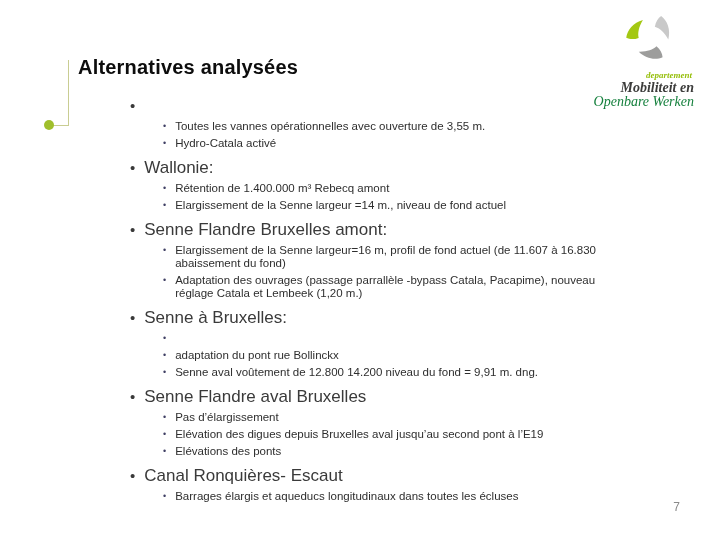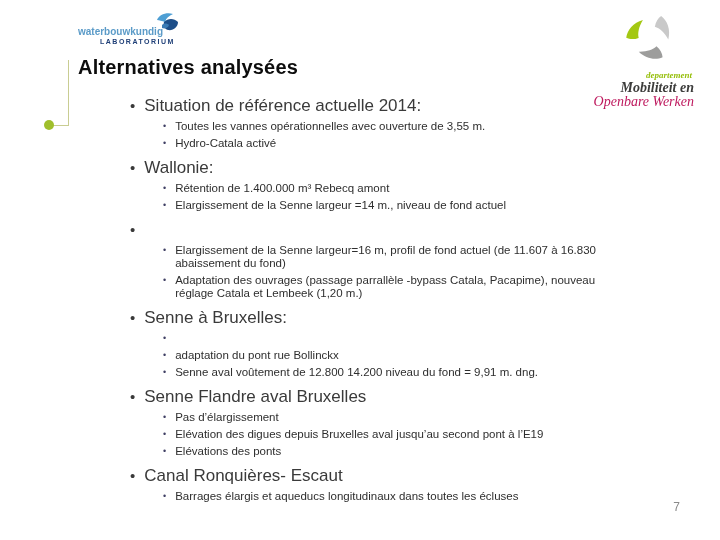--- a/index.html
+++ b/index.html
@@ -10,21 +10,21 @@
   
   .wl-logo{position:absolute;left:78px;top:8px;width:96px;height:40px;}
   .wl-icon{position:absolute;right:-6px;top:4px;width:26px;height:20px;}
   .wl-line1{position:absolute;left:0;top:18px;font-size:10px;font-weight:bold;color:#5b9bc8;white-space:nowrap;}
   .wl-line2{position:absolute;left:22px;top:30px;font-size:7px;font-weight:bold;letter-spacing:1.5px;color:#1f3f77;white-space:nowrap;}
   
   .mow-logo{position:absolute;right:24px;top:10px;width:130px;height:92px;text-align:left;}
   .mow-pin{position:absolute;right:18px;top:0;width:56px;height:54px;}
   .mow-dept{position:absolute;right:4px;top:60px;font-family:"Liberation Serif", serif;font-style:italic;font-weight:bold;font-size:9px;color:#97bf0d;}
   .mow-l1{position:absolute;right:2px;top:70px;font-family:"Liberation Serif", serif;font-style:italic;font-size:14px;color:#3c3c3b;white-space:nowrap;font-weight:bold;}
-  .mow-l2{position:absolute;right:2px;top:84px;font-family:"Liberation Serif", serif;font-style:italic;font-size:14px;color:#be185d;white-space:nowrap;margin-left:29px;}
+  .mow-l2{position:absolute;right:2px;top:84px;font-family:"Liberation Serif", serif;font-style:italic;font-size:14px;color:#15803d;white-space:nowrap;margin-left:29px;}
   
   .title{position:absolute;left:78px;top:56px;font-size:20px;font-weight:bold;color:#0d0d0d;letter-spacing:0.2px;white-space:nowrap;}
   
   .accent-vline{position:absolute;left:68px;top:60px;width:1px;height:65px;}
   .accent-hline{position:absolute;left:52px;top:125px;width:17px;height:1px;}
   .accent-dot{position:absolute;left:44px;top:120px;width:10px;height:10px;border-radius:50%;}
   
   .content{position:absolute;left:130px;top:90px;width:520px;}
   .l1{display:flex;gap:9px;font-size:17px;line-height:20px;margin:8px 0 3px;color:#3a3a3a;}
   .l1 .b{font-size:15px;line-height:20px;color:#3a3a3a;flex:0 0 auto;}
@@ -33,29 +33,20 @@
   .l2 .b{font-size:9px;line-height:13px;color:#3f3f63;flex:0 0 auto;}
   .l2 .t{max-width:458px;}
   
   .pagenum{position:absolute;right:40px;top:500px;font-size:12px;color:#8a8a8a;}
 </style>
 </head>
 <body>
 
 <div class="slide">
 
-  <div class="wl-logo">
-    <svg class="wl-icon" viewBox="0 0 26 20">
-      <path d="M3,8 C5,3 12,0 19,2 C15,4 12,6 11,10 C8,9 5,8 3,8 Z" fill="#4e9fd4"></path>
-      <path d="M10,10 C14,6 20,6 24,10 C24,15 19,19 14,18 C10,17 9,13 10,10 Z" fill="#1d4e89"></path>
-      <path d="M8,13 C10,11 13,11 15,13 C14,16 11,17 8,16 Z" fill="#3b7bb5"></path>
-    </svg>
-    <div class="wl-line1">waterbouwkundig</div>
-    <div class="wl-line2">LABORATORIUM</div>
-  </div>
 
   <div class="mow-logo">
     <svg class="mow-pin" viewBox="0 0 100 100">
       <g>
         <path d="M50 6 C64 8 78 20 82 38 C70 30 58 27 49 29 C46 20 47 12 50 6 Z" fill="#c9c9c9" transform="rotate(28 50 50)"></path>
         <path d="M50 6 C64 8 78 20 82 38 C70 30 58 27 49 29 C46 20 47 12 50 6 Z" fill="#9d9d9c" transform="rotate(148 50 50)"></path>
         <path d="M50 6 C64 8 78 20 82 38 C70 30 58 27 49 29 C46 20 47 12 50 6 Z" fill="#a4c813" transform="rotate(268 50 50)"></path>
       </g>
     </svg>
     <div class="mow-dept">departement</div>
@@ -66,21 +57,20 @@
   <div class="title">Alternatives analysées</div>
 
   <div class="accent-vline" style="background: rgb(201, 205, 146);"></div>
   <div class="accent-hline" style="background: rgb(201, 205, 146);"></div>
   <div class="accent-dot" style="background: rgb(160, 191, 44);"></div>
 
   <div class="content">
       <div class="section">
         <div class="l1">
           <span class="b">•</span>
-          <span class="t">Situation de référence actuelle 2014:</span>
         </div>
         <div class="l2">
           <span class="b">•</span>
           <span class="t">Toutes les vannes opérationnelles avec ouverture de 3,55 m.</span>
         </div>
         <div class="l2">
           <span class="b">•</span>
           <span class="t">Hydro-Catala activé</span>
         </div>
       </div>
@@ -94,20 +84,21 @@
           <span class="t">Rétention de 1.400.000 m³ Rebecq amont</span>
         </div>
         <div class="l2">
           <span class="b">•</span>
           <span class="t">Elargissement de la Senne largeur =14 m., niveau de fond actuel</span>
         </div>
       </div>
       <div class="section">
         <div class="l1">
           <span class="b">•</span>
+          <span class="t">Senne Flandre Bruxelles amont:</span>
         </div>
         <div class="l2">
           <span class="b">•</span>
           <span class="t">Elargissement de la Senne largeur=16 m, profil de fond actuel (de 11.607 à 16.830 abaissement du fond)</span>
         </div>
         <div class="l2">
           <span class="b">•</span>
           <span class="t">Adaptation des ouvrages (passage parrallèle -bypass Catala, Pacapime), nouveau réglage Catala et Lembeek (1,20 m.)</span>
         </div>
       </div>

